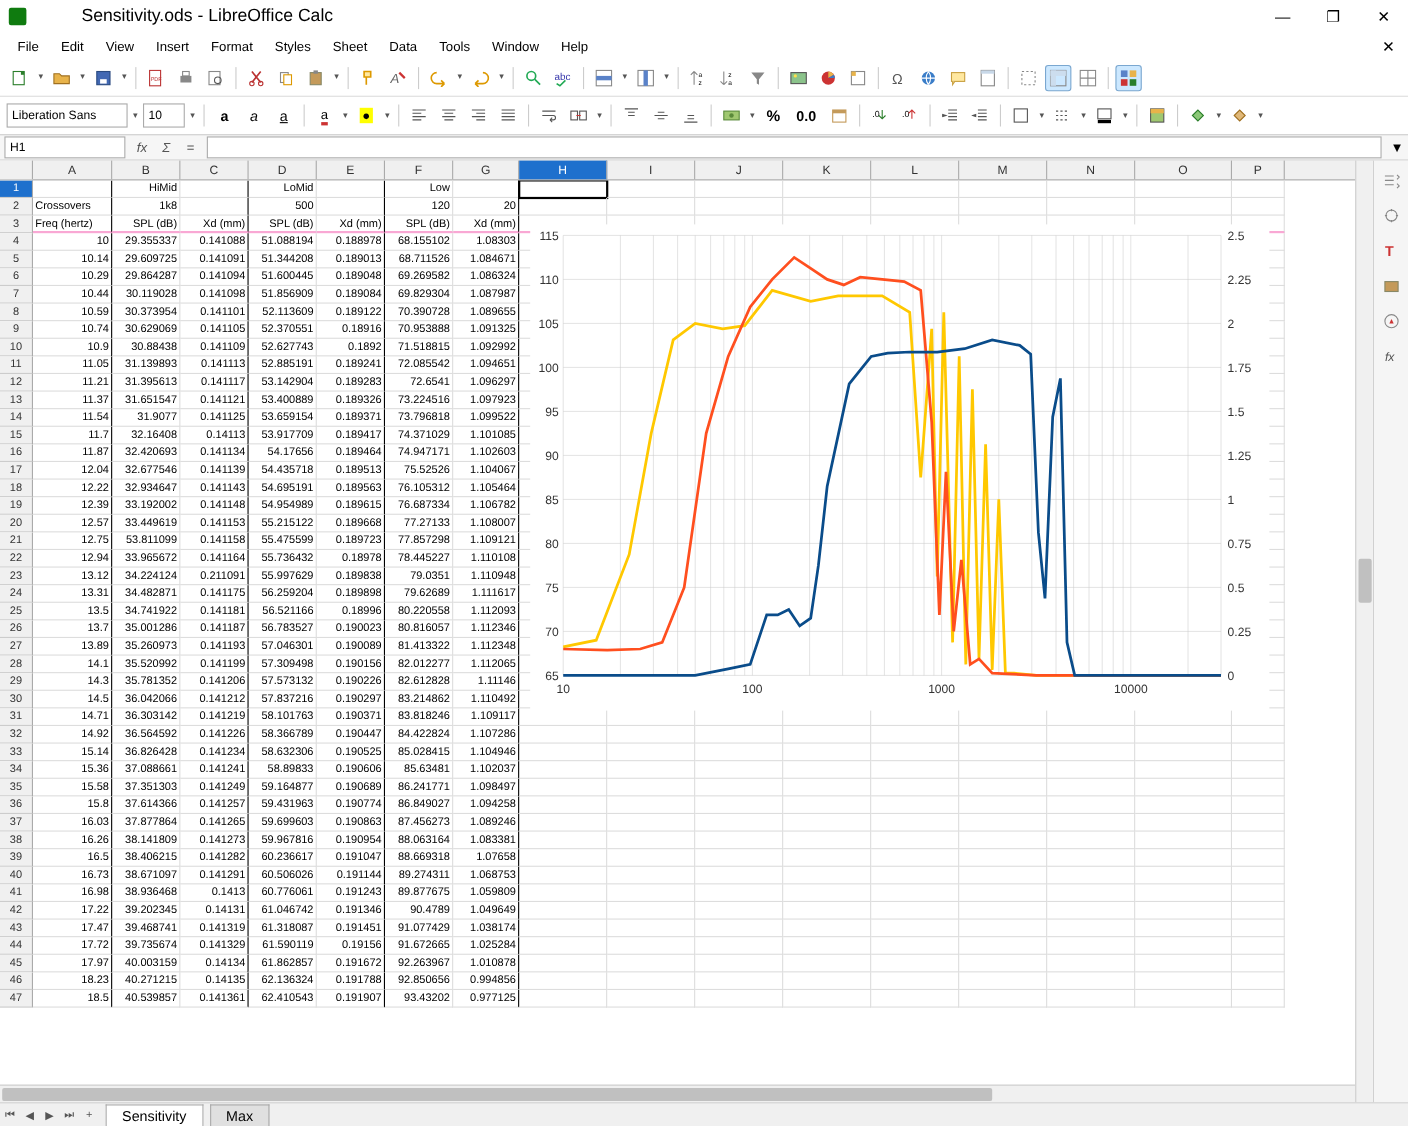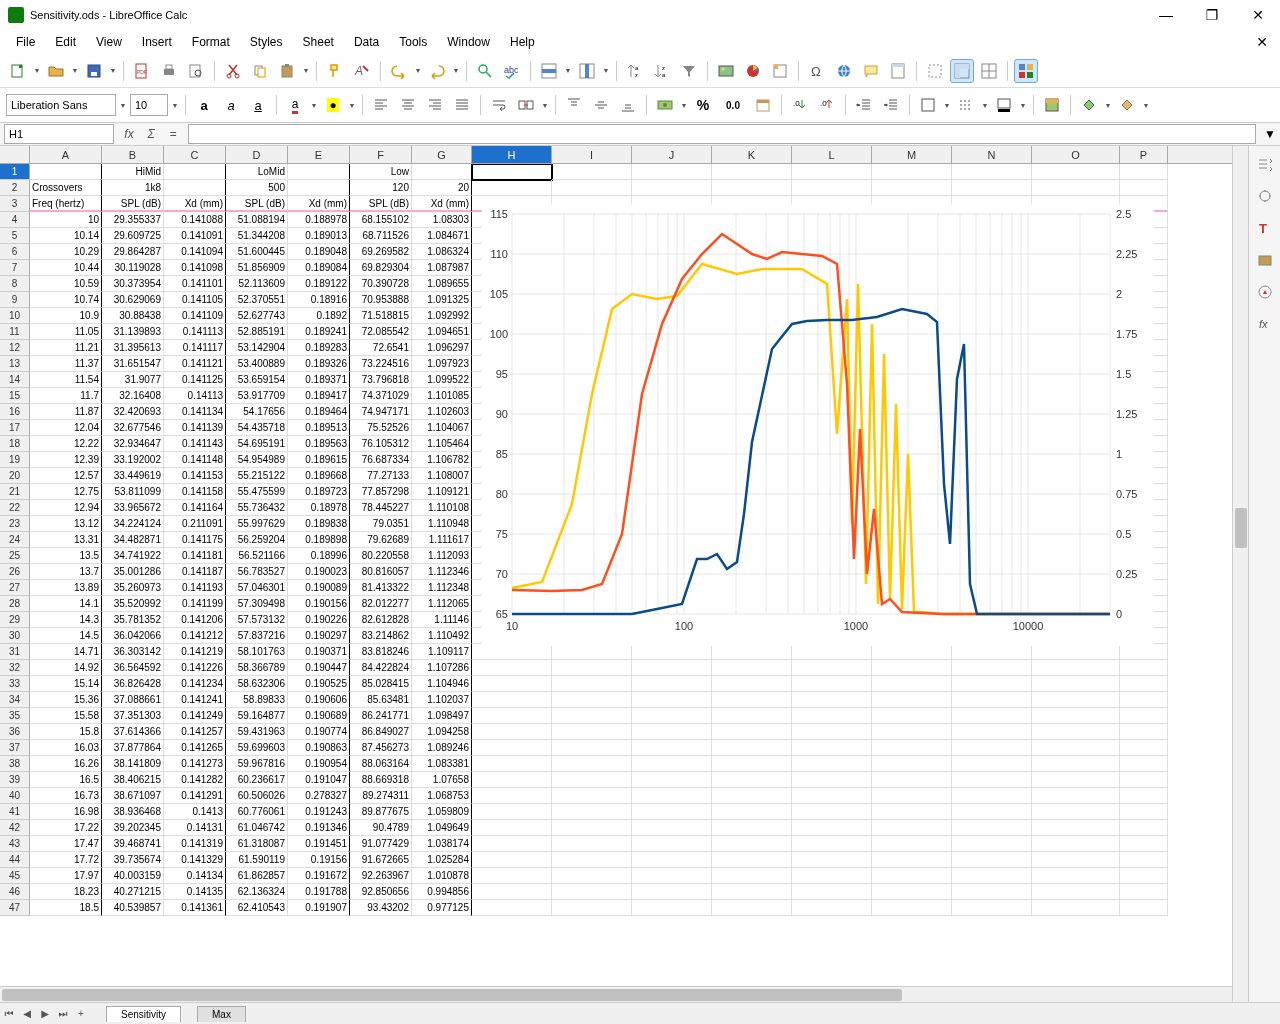--- a/index.html
+++ b/index.html
@@ -1,19 +1,19 @@
 <!DOCTYPE html>
 <html><head>
 <meta charset="utf-8">
 <style>
 * { box-sizing: border-box; margin: 0; padding: 0; }
 body { font-family: "Segoe UI", Tahoma, sans-serif; font-size: 12px; background: #fff; overflow: hidden; width: 1280px; height: 1024px; position: relative; }
 .titlebar { height: 30px; display: flex; align-items: center; padding: 0 8px; background: #fff; }
 .titlebar .app-icon { width: 16px; height: 16px; background: #0f7b0f; margin-right: 6px; border-radius: 2px; }
-.titlebar .title { flex: 1; font-size: 11px; }
+.titlebar .title { flex: 1; font-size: 16px; margin-left: 44px; }
 .titlebar .win-btns { display: flex; gap: 18px; }
 .titlebar .win-btn { width: 28px; text-align: center; font-size: 14px; cursor: pointer; }
 .menubar { height: 24px; display: flex; align-items: center; padding: 0 6px; gap: 0; }
 .menubar .menu-item { padding: 3px 10px; cursor: pointer; }
 .menubar .close-doc { margin-left: auto; font-size: 14px; cursor: pointer; padding: 0 6px; }
 .toolbar { height: 34px; display: flex; align-items: center; padding: 2px 6px; gap: 3px; border-bottom: 1px solid #ddd; }
 .tb-btn { width: 24px; height: 24px; display: flex; align-items: center; justify-content: center; cursor: pointer; border-radius: 3px; position: relative; }
 .tb-btn svg { width: 16px; height: 16px; }
 .tb-sep { width: 1px; height: 20px; background: #ccc; margin: 0 3px; }
 .tb-dd { width: 8px; display: flex; align-items: center; justify-content: center; font-size: 7px; color: #555; cursor: pointer; }
@@ -44,21 +44,21 @@
 .cell.sel-outline { outline: 2px solid #000; outline-offset: -1px; }
 .vscroll { width: 16px; background: #f0f0f0; border-left: 1px solid #ccc; position: relative; }
 .vscroll-thumb { position: absolute; top: 362px; left: 2px; width: 12px; height: 40px; background: #c0c0c0; border-radius: 2px; }
 .hscroll { height: 16px; background: #f0f0f0; border-top: 1px solid #ccc; display: flex; }
 .hscroll-track { flex: 1; position: relative; }
 .hscroll-thumb { position: absolute; left: 2px; top: 2px; width: 900px; height: 12px; background: #c0c0c0; border-radius: 2px; }
 .sidebar { width: 32px; background: #f5f5f5; border-left: 1px solid #ccc; display: flex; flex-direction: column; align-items: center; padding-top: 6px; gap: 8px; }
 .sidebar .sb-btn { width: 24px; height: 24px; display: flex; align-items: center; justify-content: center; cursor: pointer; border-radius: 3px; }
 .tabs { height: 22px; display: flex; align-items: center; border-top: 1px solid #ccc; background: #f0f0f0; }
 .tab-nav { width: 18px; text-align: center; cursor: pointer; color: #555; font-size: 10px; }
-.tab { padding: 2px 14px; border: 1px solid #aaa; border-bottom: none; background: #fff; font-size: 10px; cursor: pointer; margin-left: 16px; }
+.tab { padding: 2px 14px; border: 1px solid #aaa; border-bottom: none; background: #fff; font-size: 13px; cursor: pointer; margin-left: 6px; }
 .tab.inactive { background: #e0e0e0; }
 .chart { position: absolute; left: 482px; top: 40px; width: 672px; height: 442px; background: #fff; }
 .chart svg { width: 100%; height: 100%; }
 .col-A { width: 72px;} .col-B { width: 62px;} .col-C { width: 62px;} .col-D { width: 62px;} .col-E { width: 62px;} .col-F { width: 62px;} .col-G { width: 60px;} .col-H { width: 80px;} .col-I { width: 80px;} .col-J { width: 80px;} .col-K { width: 80px;} .col-L { width: 80px;} .col-M { width: 80px;} .col-N { width: 80px;} .col-O { width: 88px;} .col-P { width: 48px;}
 </style>
 </head>
 <body>
 
 <div class="titlebar">
   <div class="app-icon"></div>
@@ -373,21 +373,21 @@
       <svg viewBox="0 0 16 16">
         <rect x="1" y="4" width="14" height="8" fill="#a0c870" stroke="#5a8a3a"></rect>
         <circle cx="8" cy="8" r="2" fill="#5a8a3a"></circle>
       </svg>
     </div>
     <div class="tb-dd">▼</div>
   <div class="tb-btn">
       <span style="font-size:14px;font-weight:bold">%</span>
     </div>
   <div class="tb-btn" style="width:30px">
-      <span style="font-size:10px;font-weight:bold">0.0</span>
+      <span style="font-size:13px;font-weight:bold">0.0</span>
     </div>
   <div class="tb-btn">
       <svg viewBox="0 0 16 16">
         <rect x="2" y="3" width="12" height="11" fill="#fff" stroke="#c49a5a"></rect>
         <rect x="2" y="3" width="12" height="3" fill="#c49a5a"></rect>
       </svg>
     </div>
   <div class="tb-sep"></div>
   <div class="tb-btn">
       <svg viewBox="0 0 16 16">
@@ -1228,21 +1228,21 @@
           <div class="cell col-N "></div>
           <div class="cell col-O "></div>
           <div class="cell col-P "></div>
         </div>
         <div class="row">
           <div class="row-h">40</div>
           <div class="cell col-A br">16.73</div>
           <div class="cell col-B ">38.671097</div>
           <div class="cell col-C br">0.141291</div>
           <div class="cell col-D ">60.506026</div>
-          <div class="cell col-E br">0.278327</div>
+          <div class="cell col-E br">0.191144</div>
           <div class="cell col-F ">89.274311</div>
           <div class="cell col-G br">1.068753</div>
           <div class="cell col-H "></div>
           <div class="cell col-I "></div>
           <div class="cell col-J "></div>
           <div class="cell col-K "></div>
           <div class="cell col-L "></div>
           <div class="cell col-M "></div>
           <div class="cell col-N "></div>
           <div class="cell col-O "></div>

